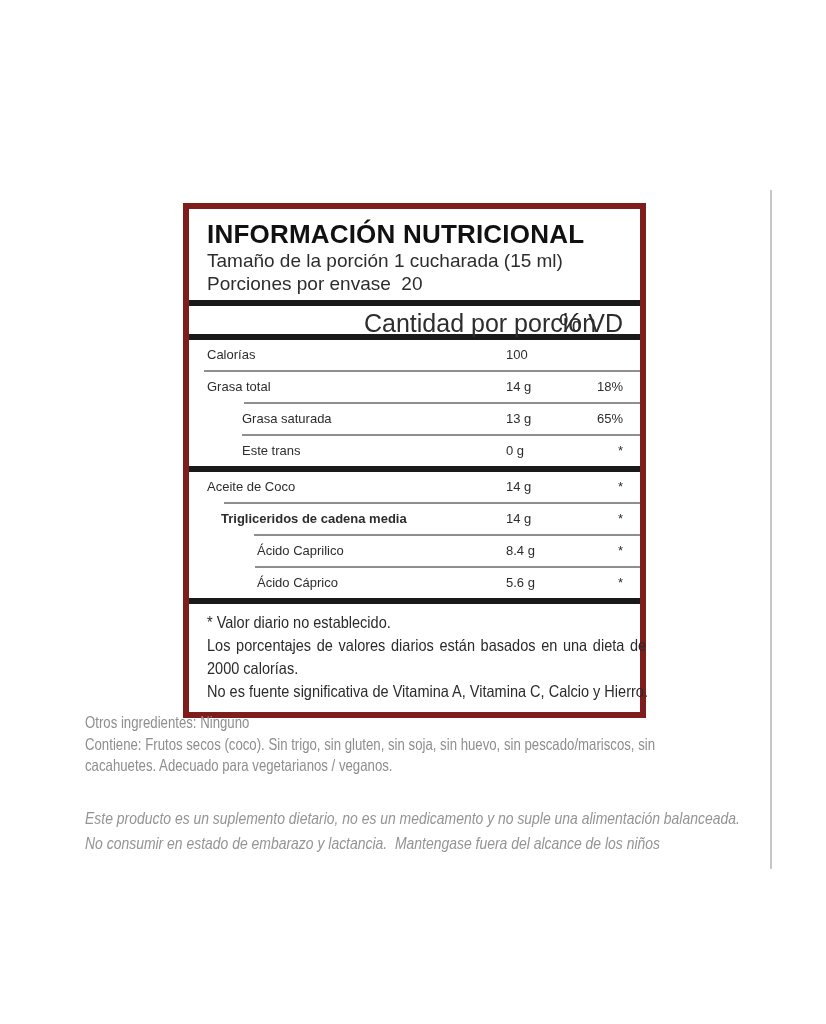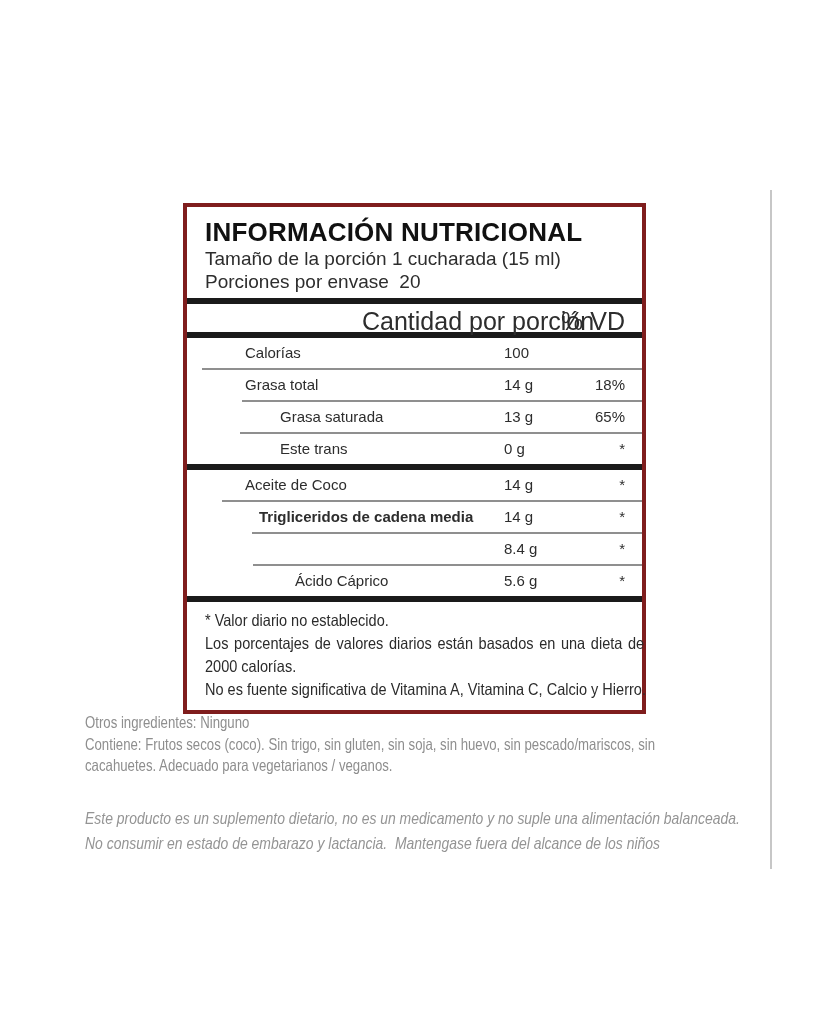--- a/index.html
+++ b/index.html
@@ -28,21 +28,21 @@
     background: #c7c7c7;
   }
 
   
   .nf-box {
     position: absolute;
     left: 183px;
     top: 203px;
     width: 463px;
     box-sizing: border-box;
-    border: 4px solid #7f1d1d;
+    border: 6px solid #7f1d1d;
     background: #ffffff;
     color: #2d2d2d;
   }
   .nf-head { padding: 10px 18px 5px 18px; }
   .nf-title {
     font-size: 26px;
     font-weight: bold;
     line-height: 30px;
     color: #111111;
     letter-spacing: 0.2px;
@@ -59,22 +59,21 @@
     height: 28px;
     font-size: 25px;
   }
   .col-amount { position: absolute; left: 175px; top: 3px; }
   .col-dv { position: absolute; right: 17px; top: 3px; text-align: center; }
 
   .nf-row {
     position: relative;
     height: 30px;
     line-height: 30px;
-    font-size: 15px;
-    padding-left: 40px;
+    font-size: 13px;
   }
   .ind0 { padding-left: 18px; }
   .ind1 { padding-left: 32px; font-weight: bold; }
   .ind2 { padding-left: 53px; }
   .ind3 { padding-left: 68px; }
   .amt { position: absolute; left: 317px; top: 0; }
   .dv  { position: absolute; right: 17px; top: 0; }
 
   .sep { height: 2px; background: #8f8f8f; }
   .sep-a { margin-left: 15px; }
@@ -192,20 +191,21 @@
     <div class="sep sep-d"></div>
 
     <div class="nf-row">
       <span class="ind1">Trigliceridos de cadena media</span>
       <span class="amt">14 g</span>
       <span class="dv">*</span>
     </div>
     <div class="sep sep-e"></div>
 
     <div class="nf-row">
+      <span class="ind3">Ácido Caprilico</span>
       <span class="amt">8.4 g</span>
       <span class="dv">*</span>
     </div>
     <div class="sep sep-f"></div>
 
     <div class="nf-row">
       <span class="ind3">Ácido Cáprico</span>
       <span class="amt">5.6 g</span>
       <span class="dv">*</span>
     </div>

